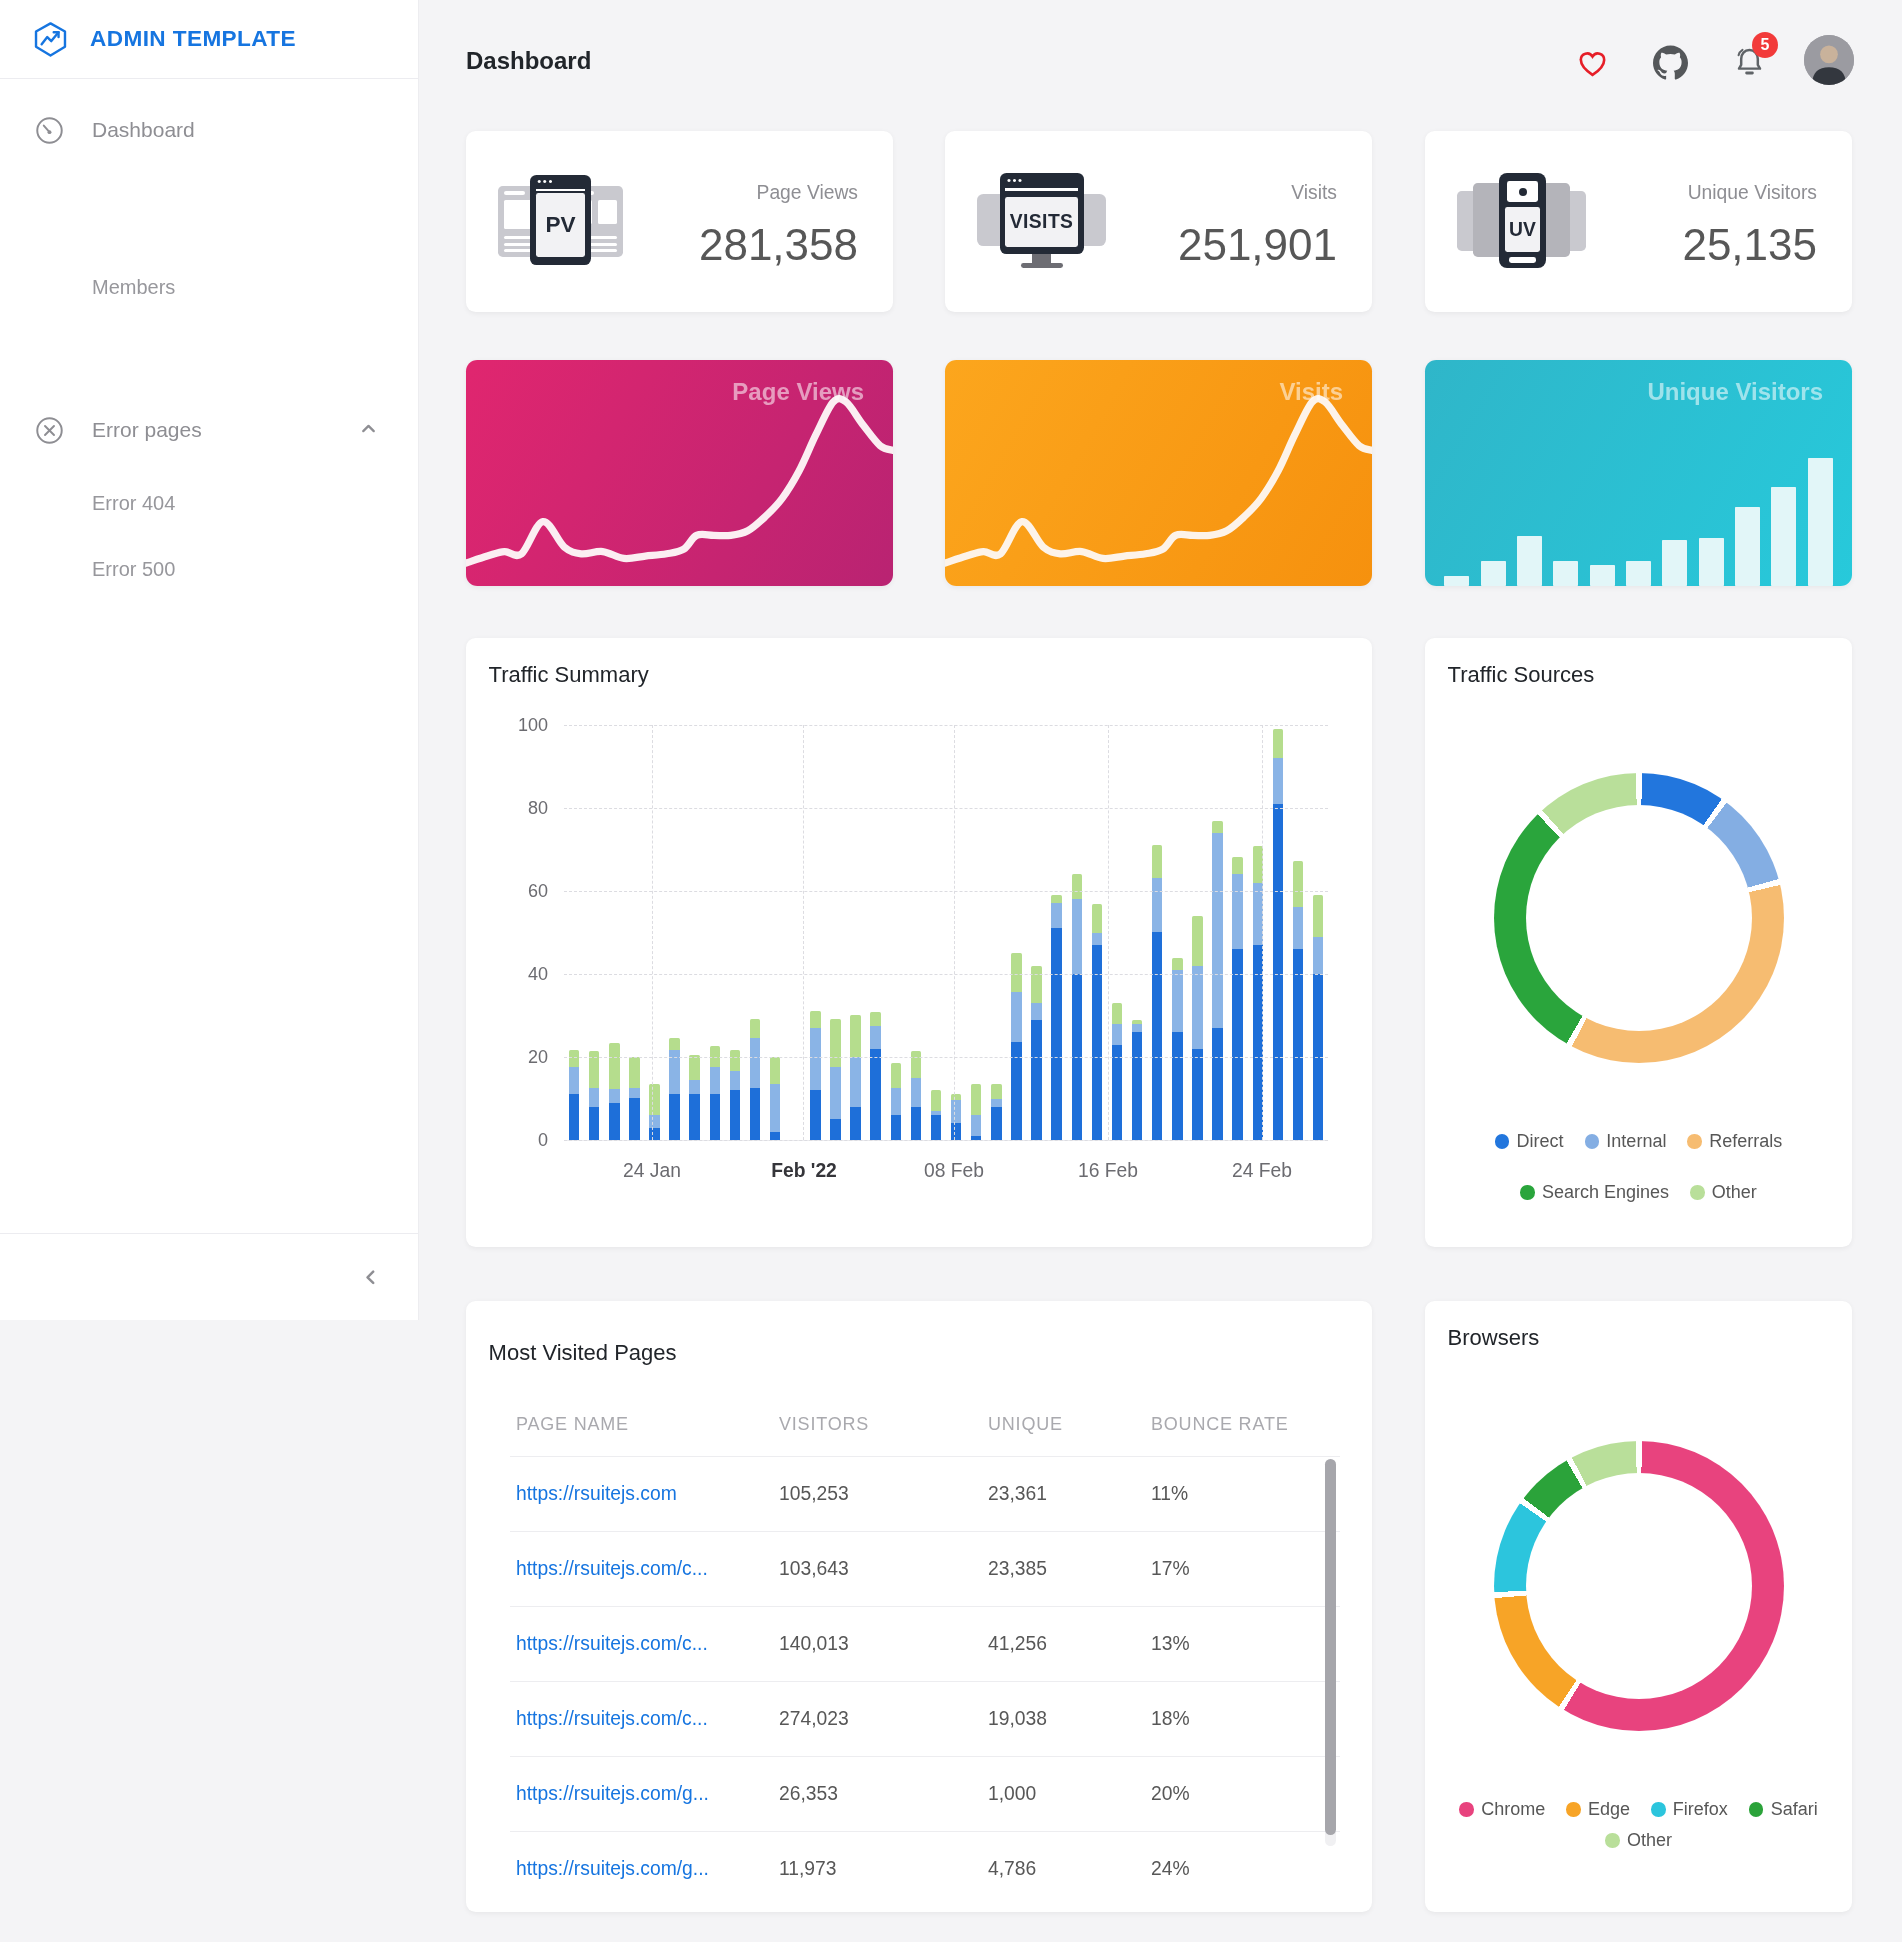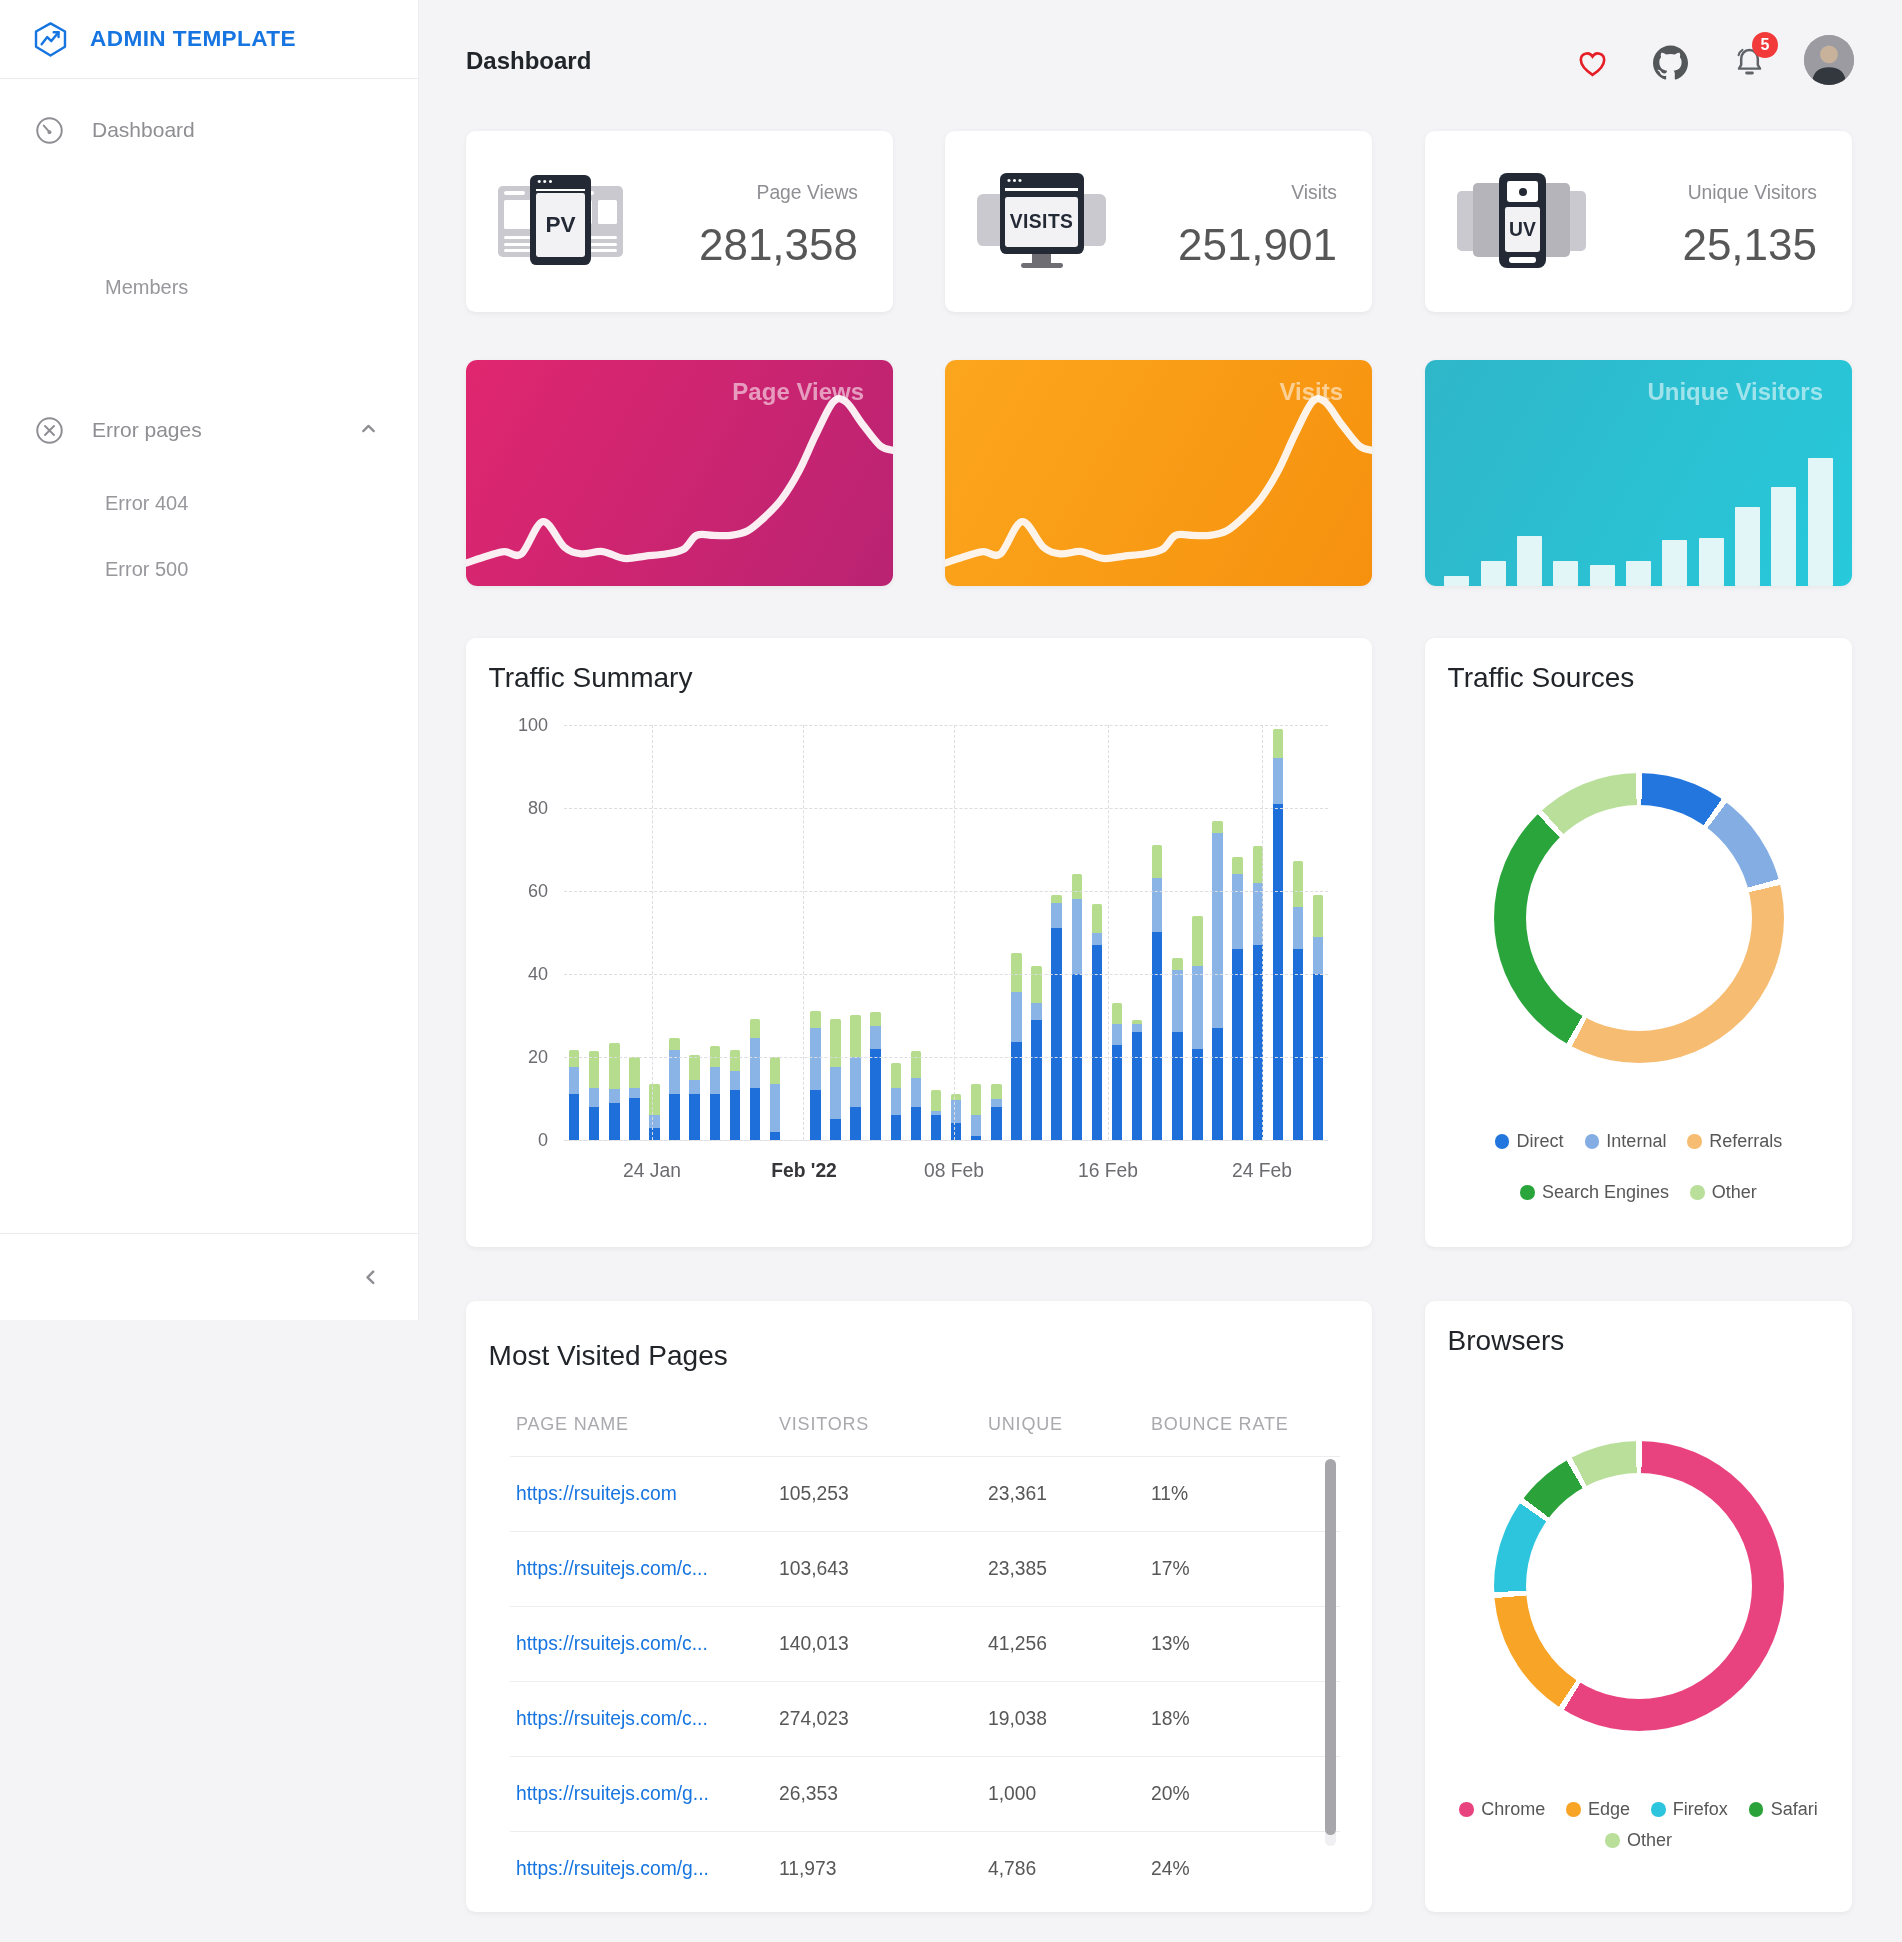--- a/index.html
+++ b/index.html
@@ -23,21 +23,21 @@
     height:79px; display:flex; align-items:center; gap:21px;
     padding-left:32px; border-bottom:0.8px solid #ececf0;
   }
   .brand-text { color:#1675e0; font-size:22.6px; font-weight:bold; letter-spacing:0.4px; }
   .nav-row {
     position:absolute; left:0; width:100%; height:48px;
     display:flex; align-items:center; cursor:pointer;
   }
   .nav-ico { position:absolute; left:34px; width:31px; height:31px; display:flex; align-items:center; justify-content:center; }
   .nav-label { position:absolute; left:92px; font-size:21px; color:#8e8e93; }
-  .nav-sub .nav-label { font-size:20px; color:#97979c;margin-left:13px; }
+  .nav-sub .nav-label { font-size:20px; color:#97979c; }
   .nav-caret { position:absolute; right:39px; }
   .collapse-row {
     position:absolute; left:0; top:1233px; width:100%; height:87px;
     border-top:0.8px solid #ececf0; display:flex; align-items:center; justify-content:flex-end;
     padding-right:35px;
   }
 
   
   .page-title { left:466px; top:47px; font-size:24px; font-weight:bold; color:#21252a; }
   .hdr-ico { top:45px; cursor:pointer; }
@@ -46,21 +46,21 @@
     background:#f23a3a; color:#fff; font-size:16px; font-weight:bold;
     display:flex; align-items:center; justify-content:center; z-index:3;
   }
   .avatar { left:1804px; top:35px; width:50px; height:50px; border-radius:50%; overflow:hidden; background:#9b9ba1; cursor:pointer; }
 
   
   .card {
     position:absolute; background:#fff; border-radius:9.7px;
     box-shadow:0 1.6px 4.8px rgba(0,0,0,.05);
   }
-  .card-title { position:absolute; left:22.6px; top:24px; font-size:28px; color:#21252a;text-align:right; }
+  .card-title { position:absolute; left:22.6px; top:24px; font-size:22px; color:#21252a;text-align:right; }
 
   
   .stat-label { position:absolute; right:35px; top:51px; font-size:19.3px; color:#8e8e93; }
   .stat-value { position:absolute; right:35px; top:89px; font-size:44px; color:#575757; }
   .illus { position:absolute; left:32px; top:42px; width:137px; height:97px; }
   .win { position:absolute; background:#c9c9cf; border-radius:4.8px; }
   .win .bar3 { position:absolute; top:4.8px; left:6.4px; width:21px; height:4px; background:#fff; border-radius:2.4px; }
   .win .pane { position:absolute; left:5.6px; top:13.7px; right:5.6px; height:29px; background:#fff; border-radius:1.6px; }
   .win .ln { position:absolute; left:5.6px; right:5.6px; height:3.2px; background:#fff; border-radius:1.6px; }
   .win-dark { position:absolute; background:#232a36; border-radius:6.4px; z-index:2; }

